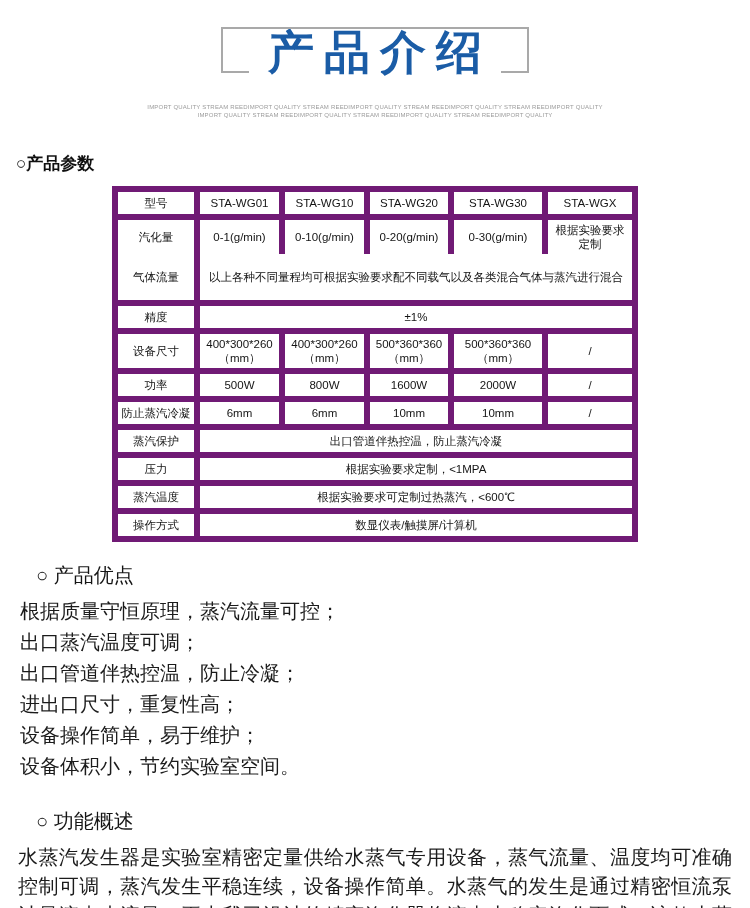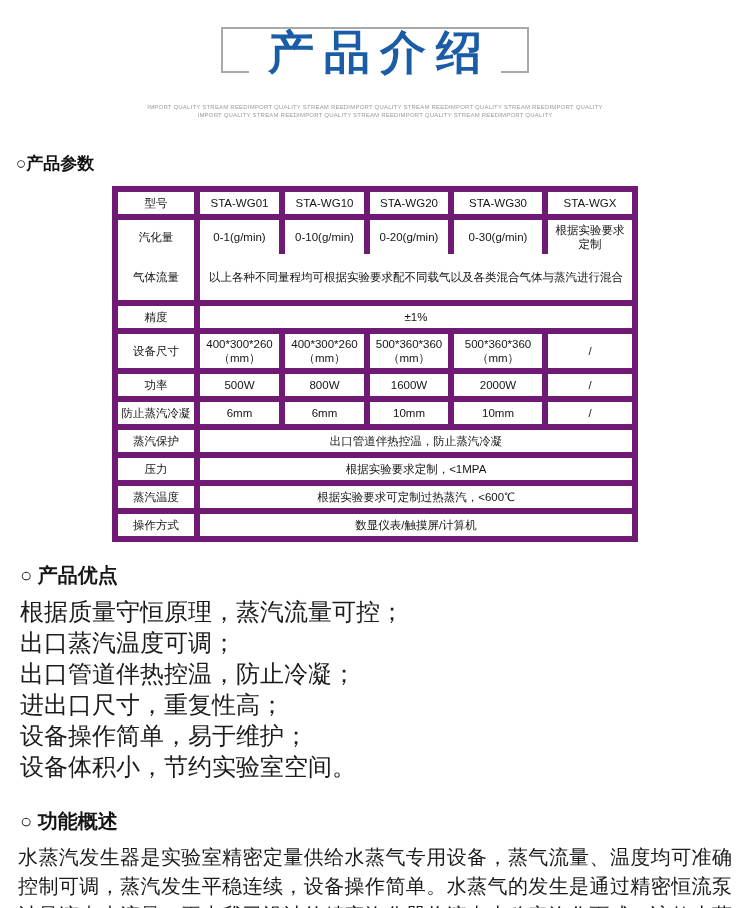--- a/index.html
+++ b/index.html
@@ -56,23 +56,23 @@
   }
 
   
   .params-title {
     margin: 33px 0 0 16px;
     font-size: 17px;
     font-weight: bold;
     color: #101010;
   }
   .big-section-title {
-    margin: 20px 0 0 20px;
+    margin: 20px 0 0 36px;
     font-size: 20px;
-    font-weight: bold;
+    font-weight: normal;
     color: #151515;
   }
 
   
   .spec-table {
     margin: 11px 0 0 112px;
     width: 520px;
     border-collapse: collapse;
     table-layout: fixed;
     font-size: 11.5px;
@@ -86,21 +86,21 @@
     word-break: break-word;
   }
   .spec-table tr.h-sm td { height: 16px; }
   .spec-table td.nb { border-bottom-style: hidden; }
   .spec-table td.nt { border-top-style: hidden; }
   .spec-table tr.gas-row td { height: 40px; vertical-align: middle; }
 
   
   .adv-lines {
     margin: 7px 0 0 20px;
-    font-size: 24px;
+    font-size: 20px;
     line-height: 31px;
     color: #1b1b1b;
   }
 
   
   .overview-title { margin-top: 26px; }
   .overview-text {
     margin: 8px 18px 0 18px;
     font-size: 20px;
     line-height: 29px;

